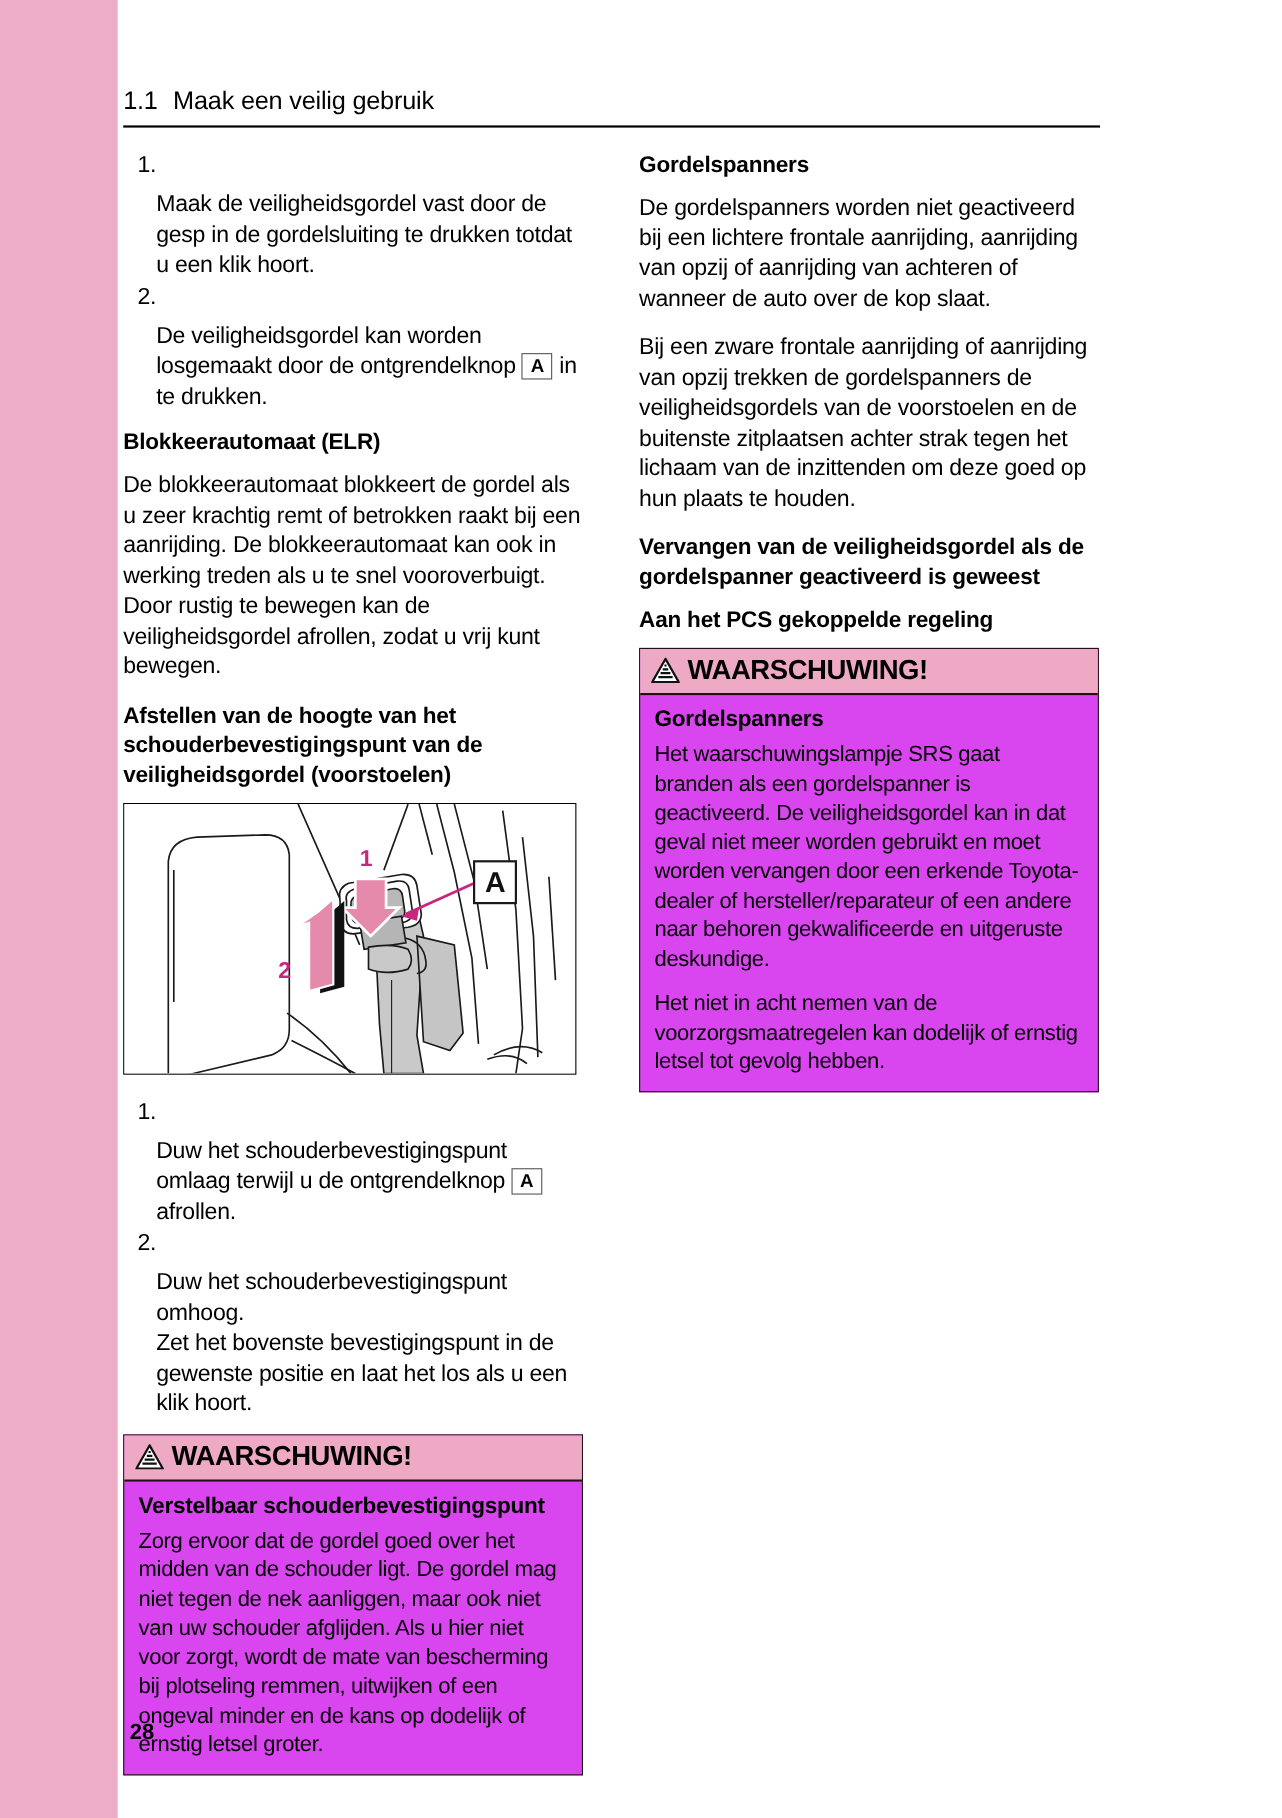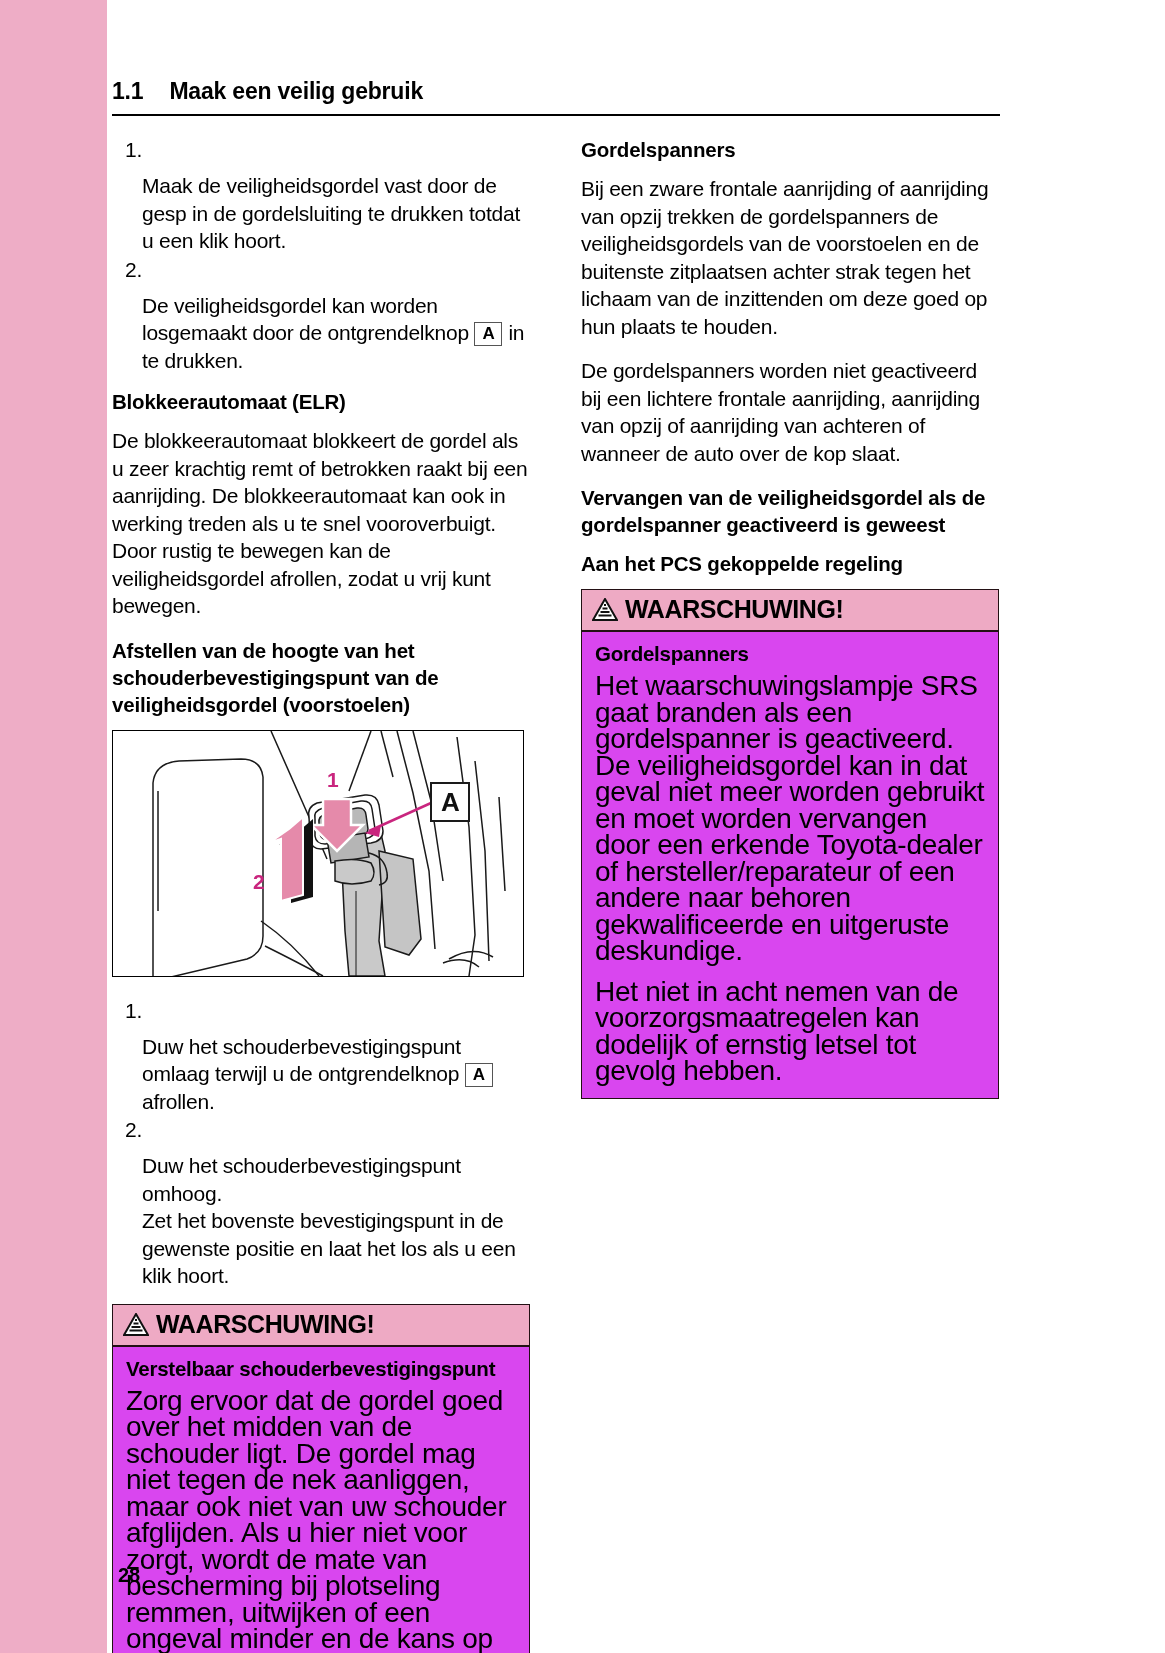--- a/index.html
+++ b/index.html
@@ -31,25 +31,24 @@
     position: absolute;
     left: 112px;
     top: 78px;
     width: 888px;
   }
 
   
   .chapter-head {
     display: flex;
     align-items: baseline;
-    font-weight: bold;
+    font-weight: normal;
     font-size: 23px;
     letter-spacing: -0.2px;
     padding-bottom: 9px;
-    gap: 12px;
   }
   .chapter-num { margin-right: 14px; }
   .chapter-rule {
     border-bottom: 2.5px solid #000;
     width: 888px;
     margin-bottom: 20px;
   }
 
   
   .cols {
@@ -141,21 +140,21 @@
   .warnbox .inner { padding: 9px 13px 13px 13px; }
   .warnbox h4 {
     margin: 0 0 6px 0;
     font-size: 20.5px;
     font-weight: bold;
     letter-spacing: -0.25px;
     line-height: 26px;
   }
   .warnbox p {
     margin: 0 0 14px 0;
-    font-size: 28px;
+    font-size: 20px;
     line-height: 26.5px;
     letter-spacing: -0.3px;
   }
   .warnbox p:last-child { margin-bottom: 0; }
 
   .pageno {
     position: absolute;
     left: 118px;
     top: 1564px;
     font-size: 20px;
@@ -285,22 +284,22 @@
             <h4>Verstelbaar schouderbevestigingspunt</h4>
             <p>Zorg ervoor dat de gordel goed over het midden van de schouder ligt. De gordel mag niet tegen de nek aanliggen, maar ook niet van uw schouder afglijden. Als u hier niet voor zorgt, wordt de mate van bescherming bij plotseling remmen, uitwijken of een ongeval minder en de kans op dodelijk of ernstig letsel groter.</p>
           </div>
         </div>
 
       </div>
 
       <div class="col">
 
         <h3 class="sub">Gordelspanners</h3>
+        <p class="body">De gordelspanners worden niet geactiveerd bij een lichtere frontale aanrijding, aanrijding van opzij of aanrijding van achteren of wanneer de auto over de kop slaat.</p>
         <p class="body">Bij een zware frontale aanrijding of aanrijding van opzij trekken de gordelspanners de veiligheidsgordels van de voorstoelen en de buitenste zitplaatsen achter strak tegen het lichaam van de inzittenden om deze goed op hun plaats te houden.</p>
-        <p class="body">De gordelspanners worden niet geactiveerd bij een lichtere frontale aanrijding, aanrijding van opzij of aanrijding van achteren of wanneer de auto over de kop slaat.</p>
 
         <h3 class="sub">Vervangen van de veiligheidsgordel als de gordelspanner geactiveerd is geweest</h3>
 
         <h3 class="sub">Aan het PCS gekoppelde regeling</h3>
 
         <div class="warnbox">
           <div class="hdr">
             <span class="tri">
               <svg width="26" height="23" viewBox="0 0 26 23" xmlns="http://www.w3.org/2000/svg">
                 <path d="M13 1 L25 22 L1 22 Z" fill="#ffffff" stroke="#111111" stroke-width="2"></path>

